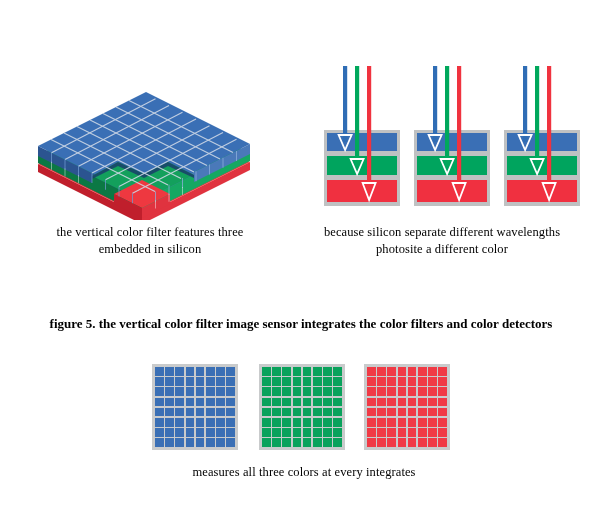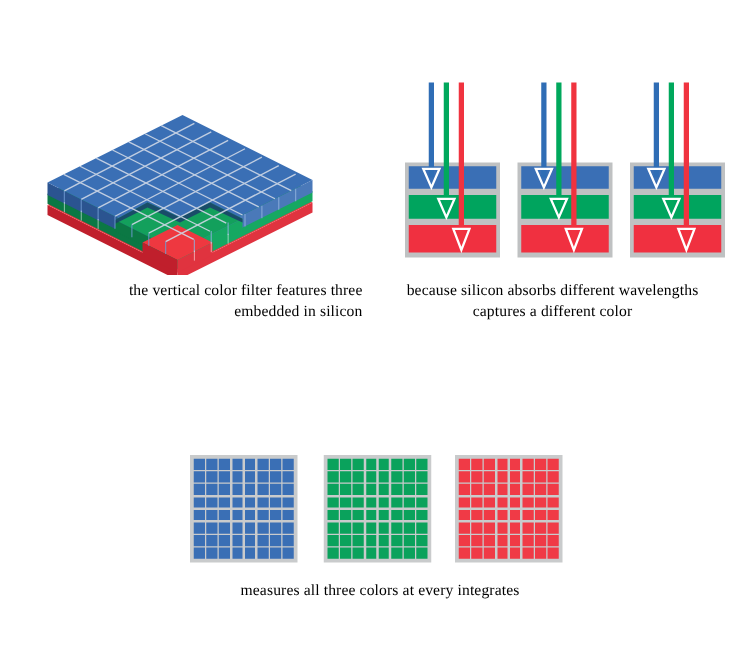--- a/index.html
+++ b/index.html
@@ -54,21 +54,20 @@
     line-height: 17px;
     color: #000000;
     letter-spacing: 0.1px;
   }
   .caption .line { display: block; white-space: nowrap; }
 
   #caption-left {
     left: 10px;
     top: 224px;
     width: 280px;
-    text-align: right;
   }
   #caption-right {
     left: 292px;
     top: 224px;
     width: 300px;
   }
   #caption-bottom {
     left: 146px;
     top: 464px;
     width: 316px;
@@ -267,24 +266,25 @@
       </g>
     </svg>
   </div>
 
   <div class="caption" id="caption-left">
     <span class="line">the vertical color filter features three</span>
     <span class="line">embedded in silicon</span>
   </div>
 
   <div class="caption" id="caption-right">
-    <span class="line">because  silicon absorbs different wavelengths</span>
-    <span class="line">captures a different color</span>
-  </div>
-
+    <span class="line">because  silicon separate different wavelengths</span>
+    <span class="line">photosite a different color</span>
+  </div>
+
+  <div id="figure-caption">figure 5. the vertical color filter image sensor integrates the color filters and color detectors</div>
 
   <div id="grid-row">
     <div class="photo-grid" id="grid-blue" style="background: rgb(201, 203, 204);">
         <div class="cell" style="background: rgb(58, 111, 181);"></div>
         <div class="cell" style="background: rgb(58, 111, 181);"></div>
         <div class="cell" style="background: rgb(58, 111, 181);"></div>
         <div class="cell" style="background: rgb(58, 111, 181);"></div>
         <div class="cell" style="background: rgb(58, 111, 181);"></div>
         <div class="cell" style="background: rgb(58, 111, 181);"></div>
         <div class="cell" style="background: rgb(58, 111, 181);"></div>

